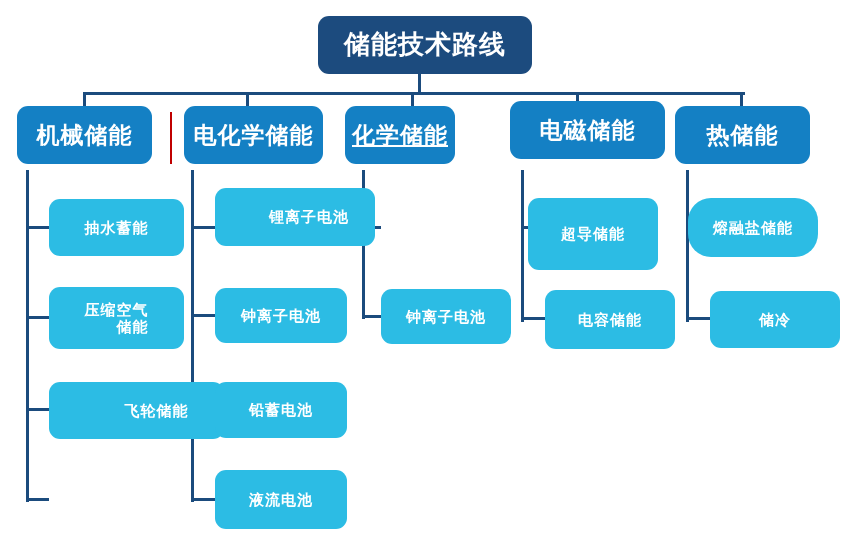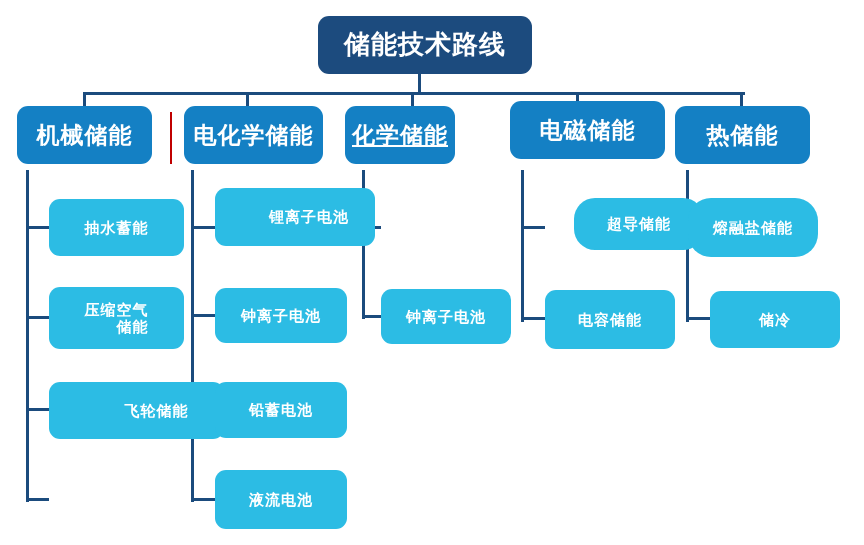--- a/index.html
+++ b/index.html
@@ -77,19 +77,19 @@
 储能</div>
   <div class="node leaf" style="left:49px;top:382px;width:135px;height:57px;padding-left:40px;">飞轮储能</div>
 
   <div class="node leaf" style="left:215px;top:188px;width:132px;height:58px;padding-left:28px;">锂离子电池</div>
   <div class="node leaf" style="left:215px;top:288px;width:132px;height:55px;">钟离子电池</div>
   <div class="node leaf" style="left:215px;top:382px;width:132px;height:56px;">铅蓄电池</div>
   <div class="node leaf" style="left:215px;top:470px;width:132px;height:59px;">液流电池</div>
 
   <div class="node leaf" style="left:381px;top:289px;width:130px;height:55px;">钟离子电池</div>
 
-  <div class="node leaf" style="left:574px;top:198px;width:130px;height:52px;border-radius:21px;">超导储能</div>
+  <div class="node leaf" style="left:528px;top:198px;width:130px;height:72px;">超导储能</div>
   <div class="node leaf" style="left:545px;top:290px;width:130px;height:59px;">电容储能</div>
 
   <div class="node leaf" style="left:688px;top:198px;width:130px;height:59px;border-radius:23px;">熔融盐储能</div>
   <div class="node leaf" style="left:710px;top:291px;width:130px;height:57px;">储冷</div>
 
 </div>
 
 </body></html>

